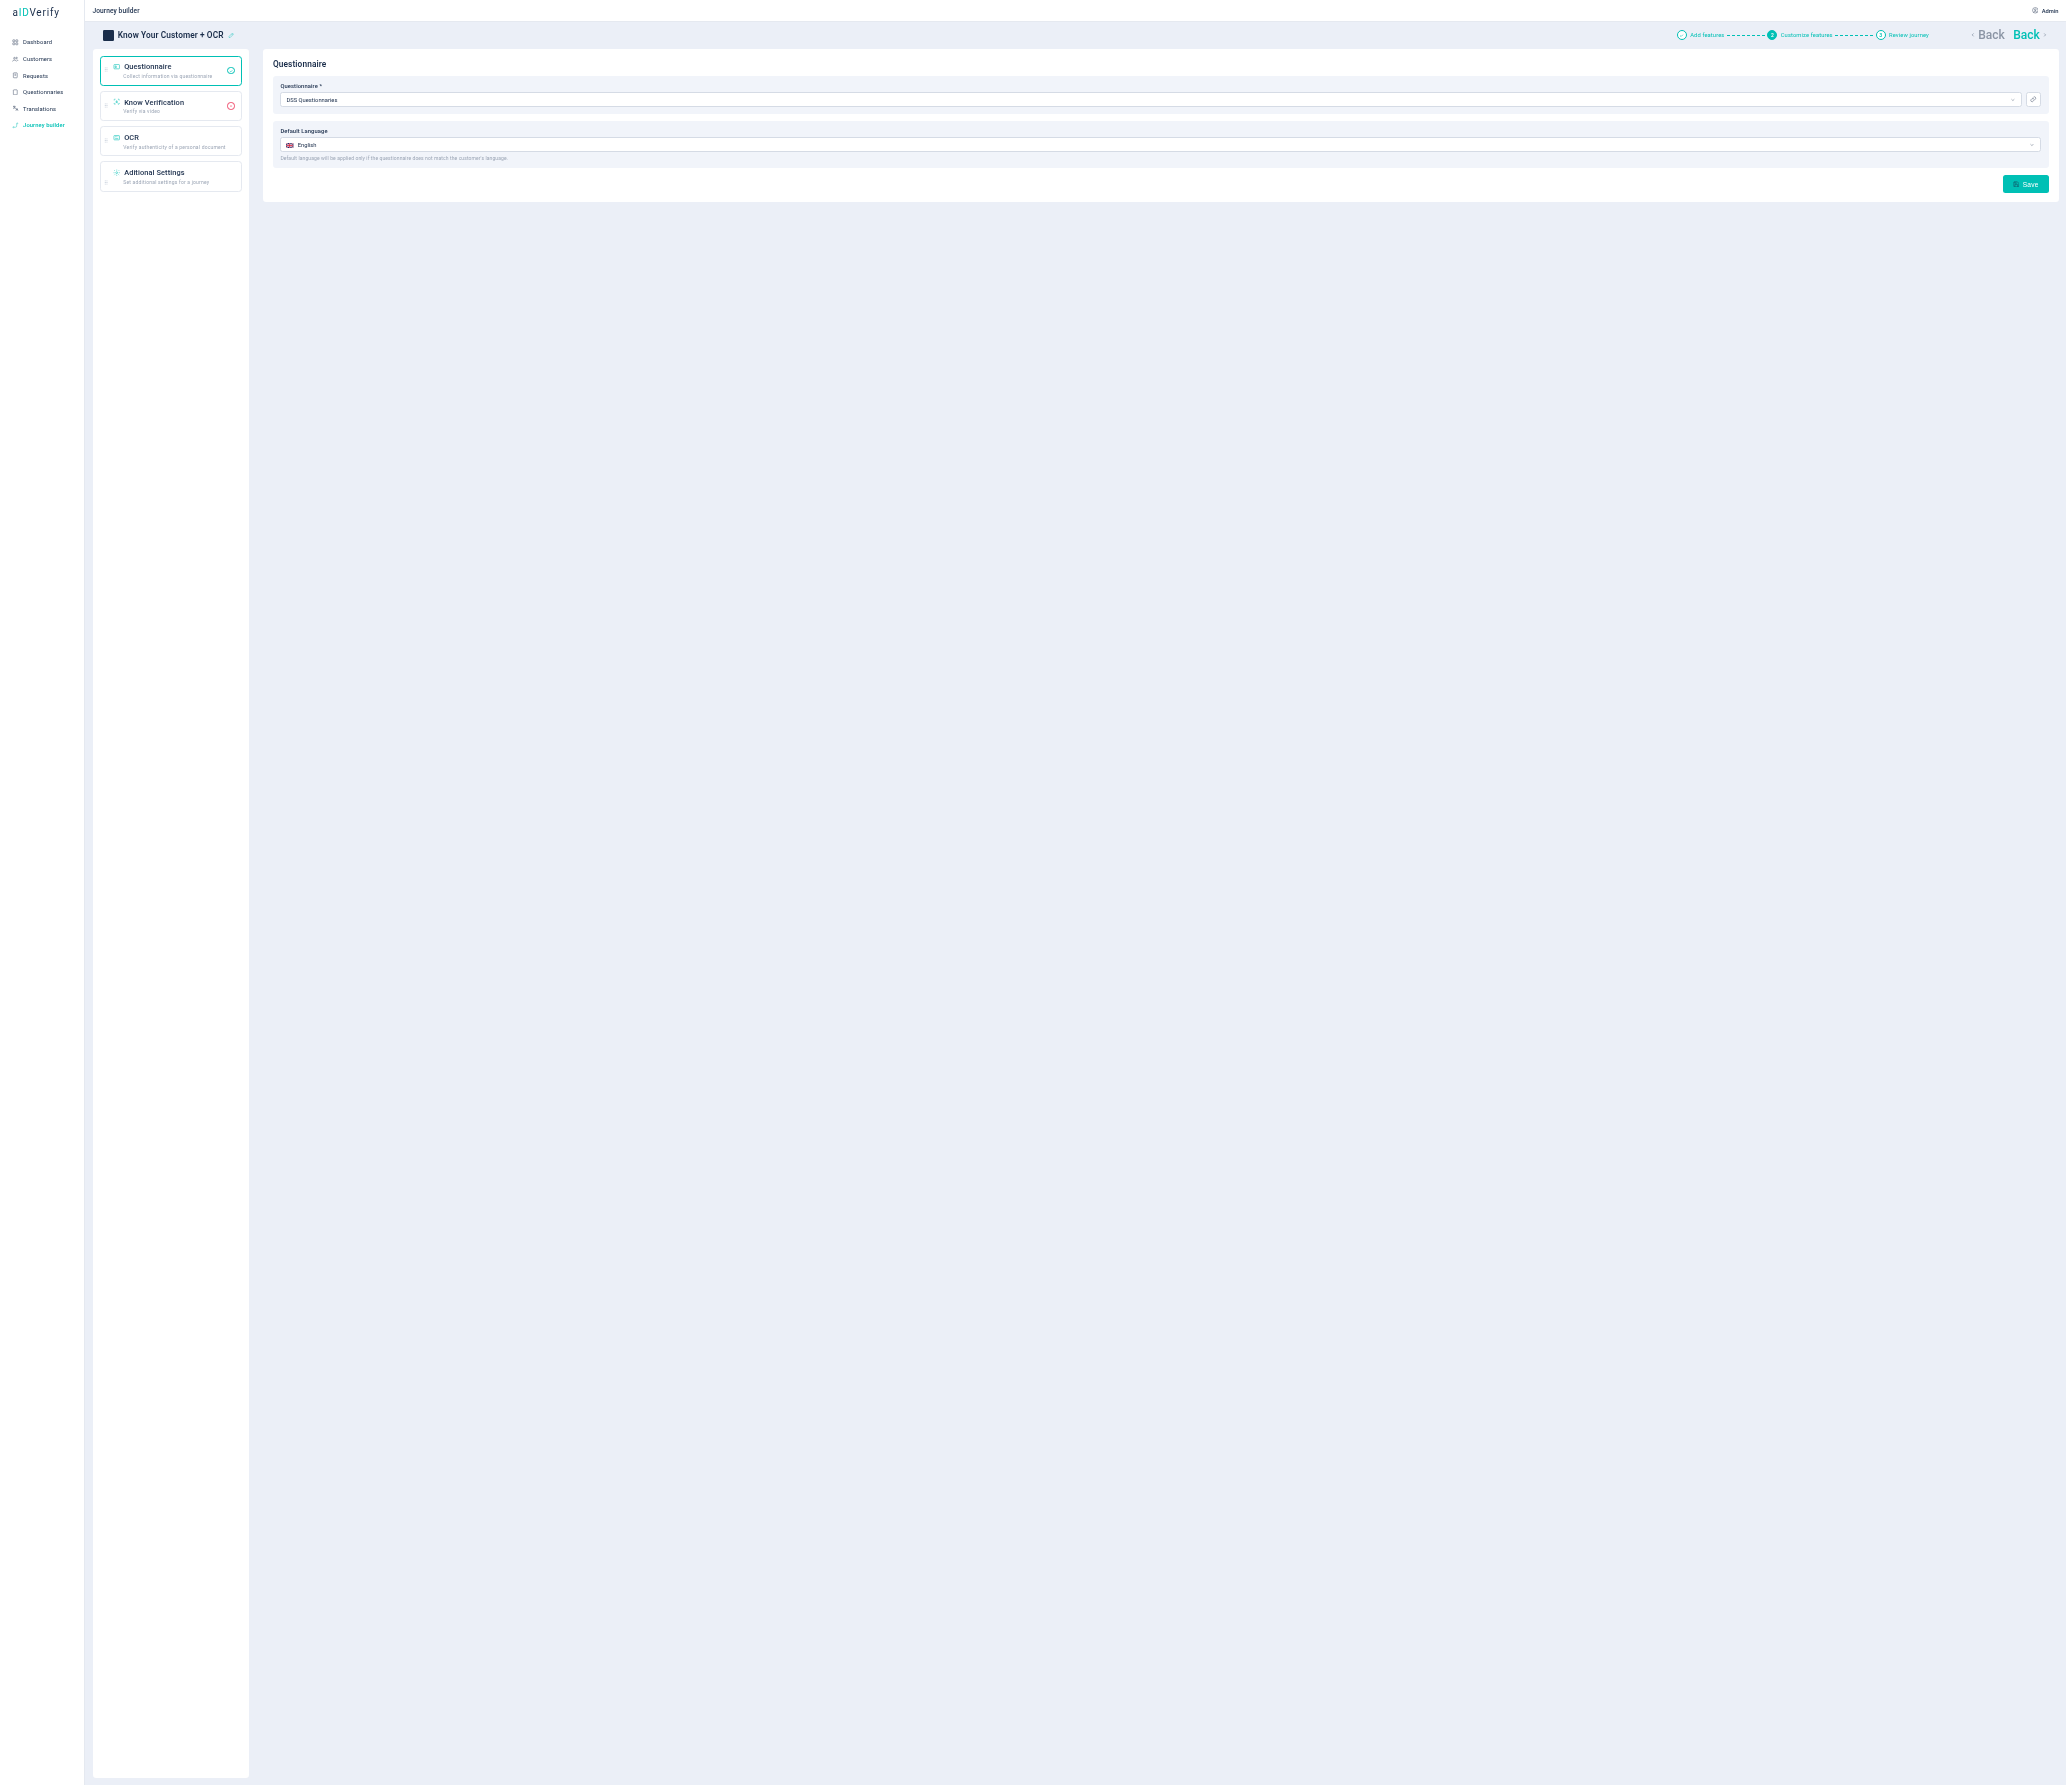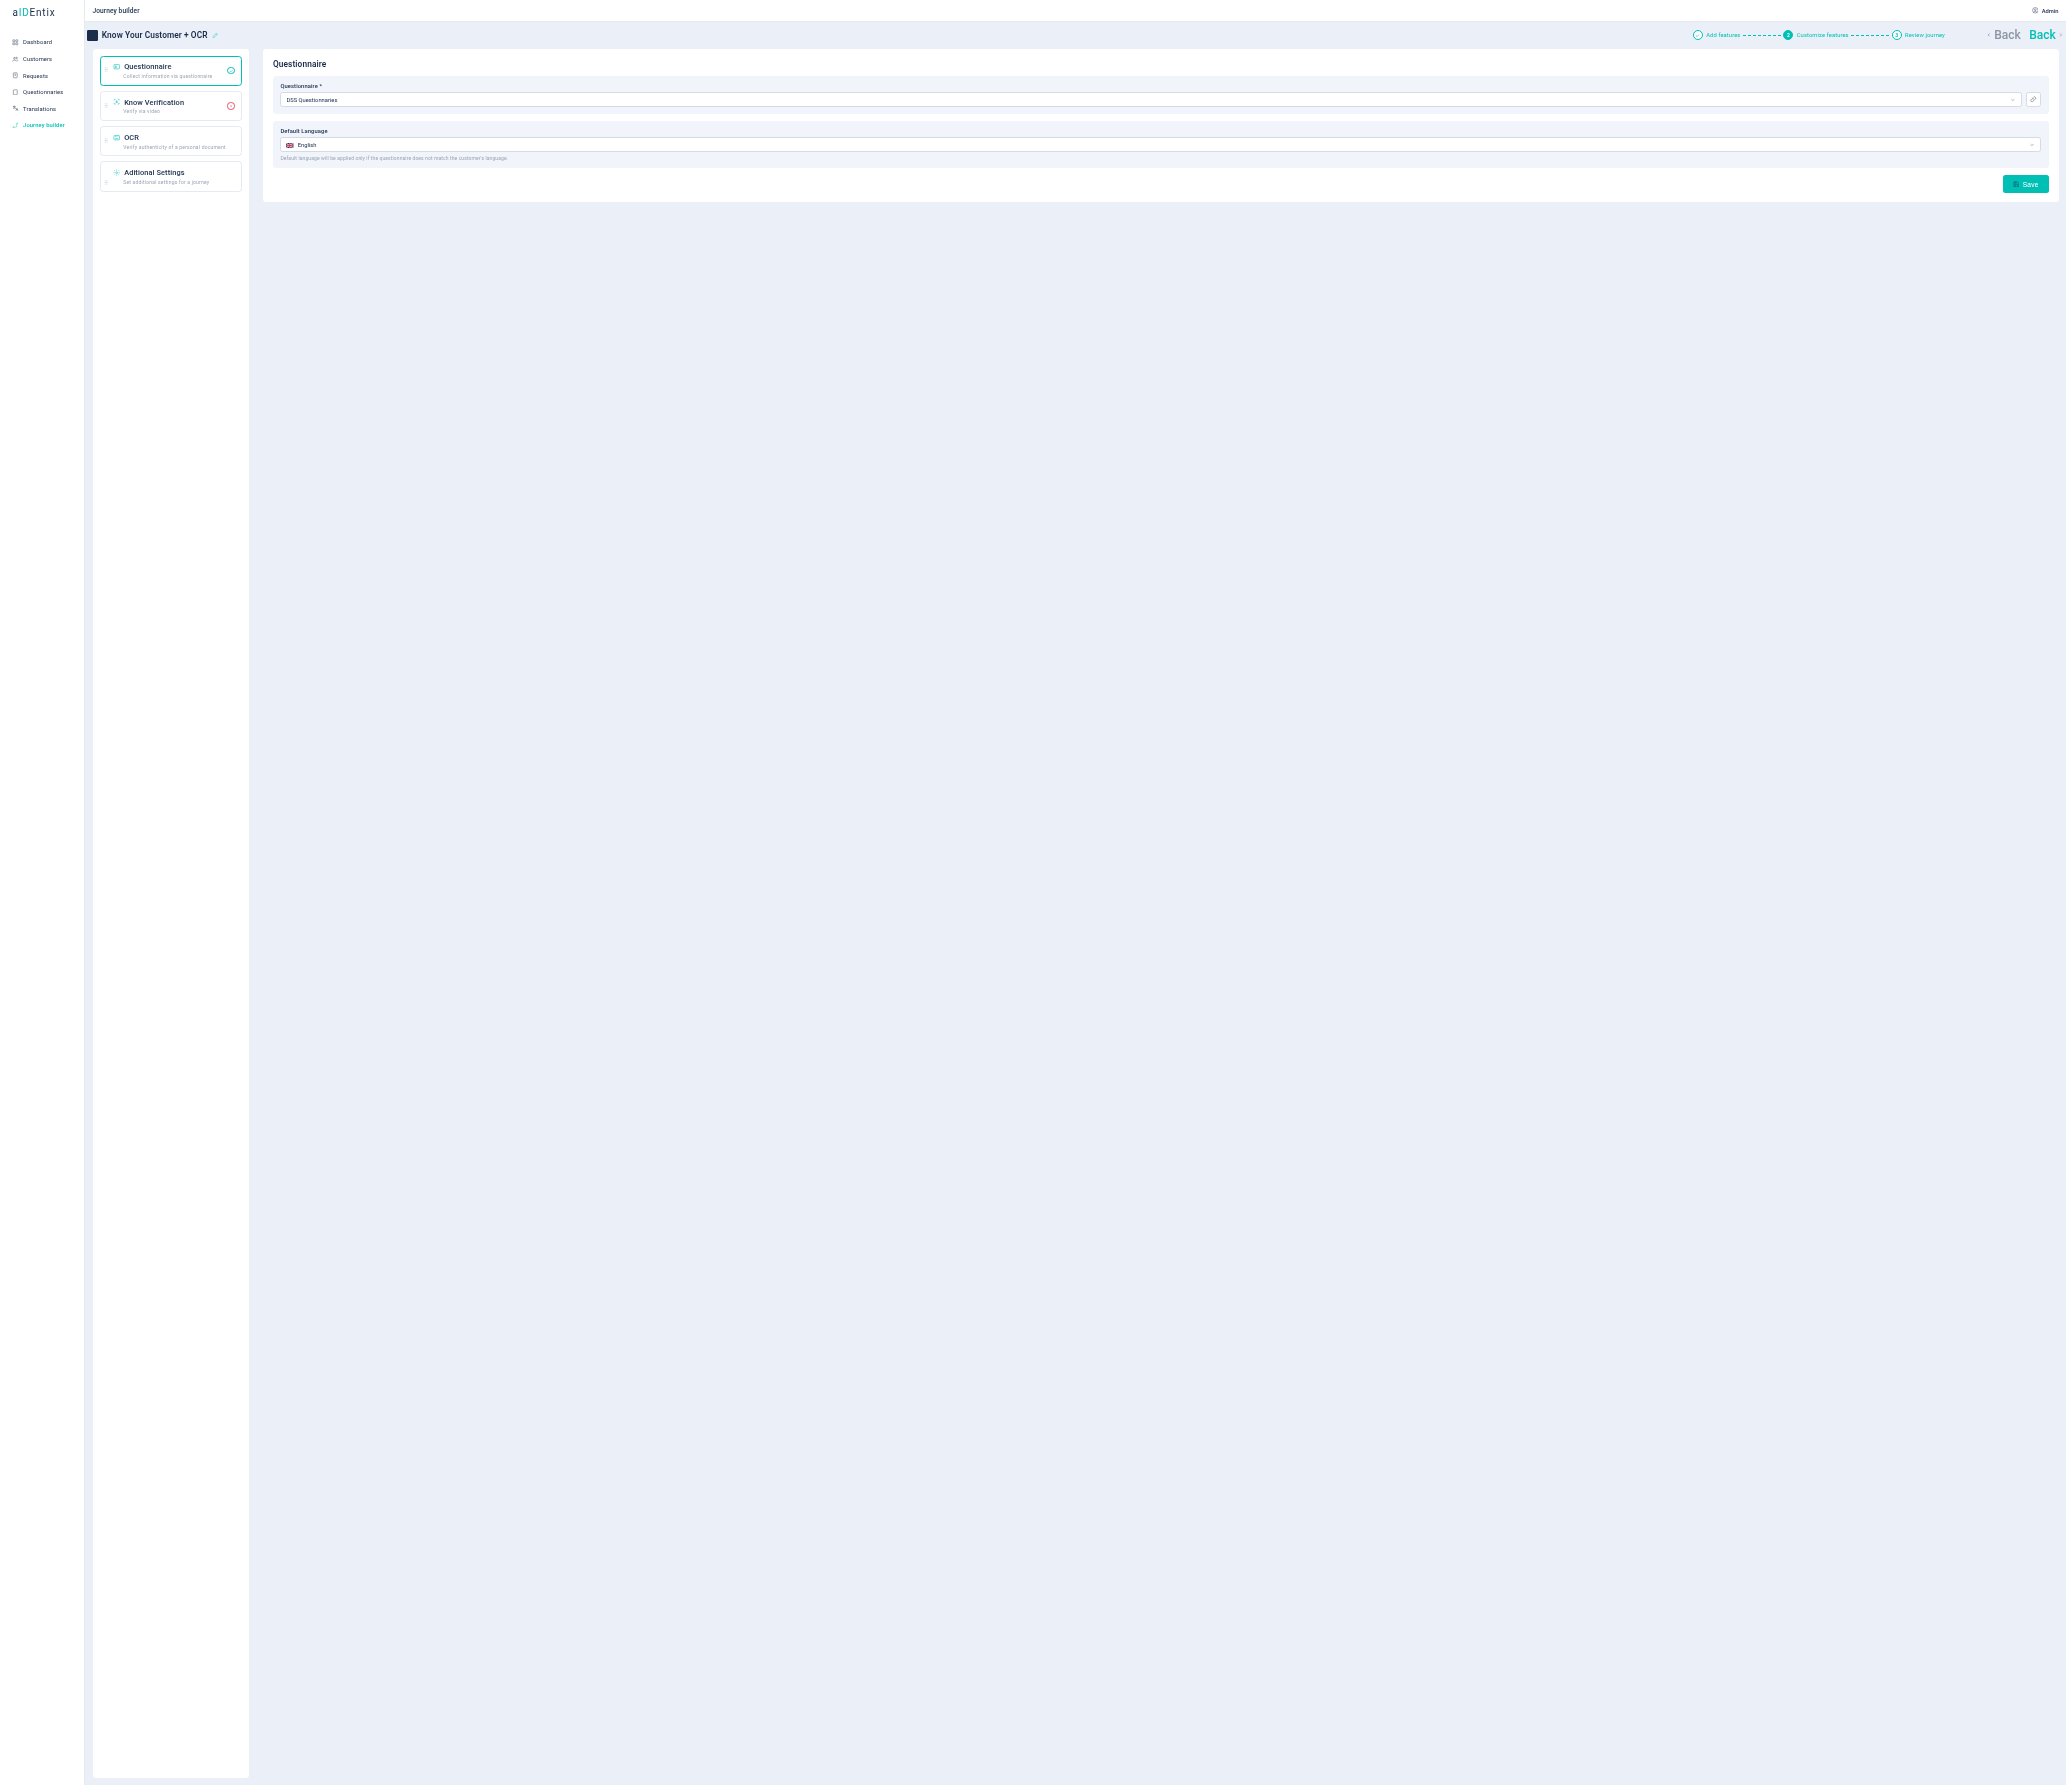--- a/index.html
+++ b/index.html
@@ -62,21 +62,21 @@
 .user { display: flex; align-items: center; gap: 3.3px; font-size: 5.8px; font-weight: 500; }
 
 
 .subhead {
   position: absolute;
   left: 85px; top: 22px;
   right: 0;
   height: 26.4px;
   display: flex;
   align-items: center;
-  padding: 0 2px;
+  padding: 0 18px;
 }
 .backbox {
   width: 10.7px; height: 10.7px;
   background: #1a2d4a;
   color: #fff;
   display: flex; align-items:center; justify-content:center;
   border-radius: 1.2px;
   cursor: pointer;
 }
 .page-title {
@@ -240,21 +240,21 @@
   cursor:pointer;
 }
 
 svg { display:block; }
 </style>
 </head>
 <body>
 
 <div class="sidebar">
   <div class="logo">
-    <span>a</span><span class="d">ID</span><span>Entix</span>
+    <span>a</span><span class="d">ID</span><span>Verify</span>
   </div>
   <div class="nav">
     <div class="nav-item">
       <svg class="ic" viewBox="0 0 24 24">
           <rect x="3" y="3" width="7" height="7" rx="1"></rect>
           <rect x="14" y="3" width="7" height="7" rx="1"></rect>
           <rect x="3" y="14" width="7" height="7" rx="1"></rect>
           <rect x="14" y="14" width="7" height="7" rx="1"></rect>
         </svg>
       <span>Dashboard</span>

